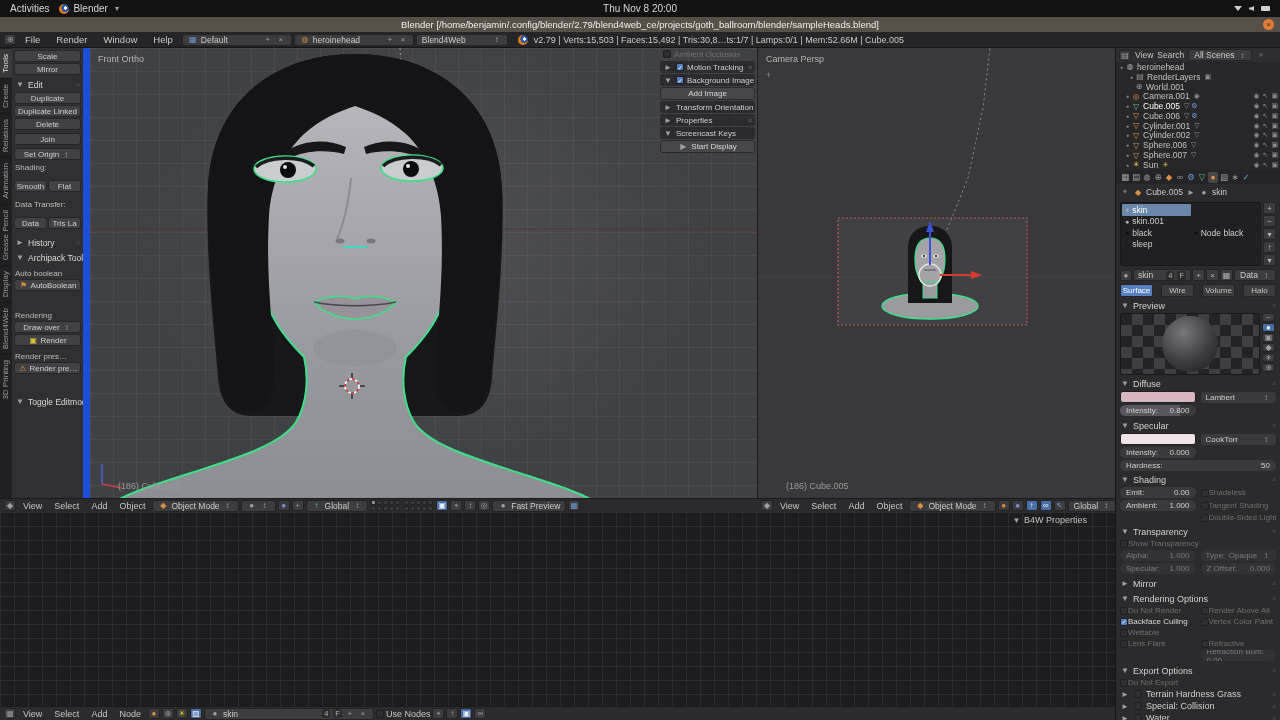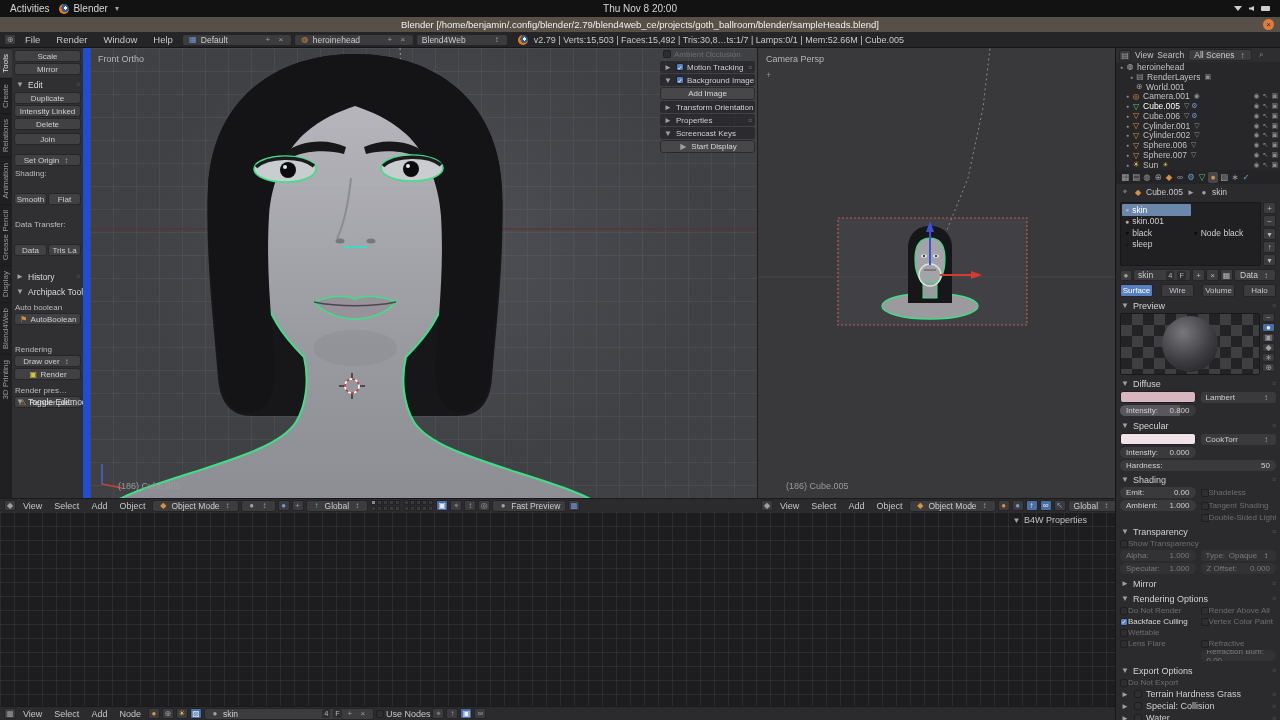--- a/index.html
+++ b/index.html
@@ -23,21 +23,21 @@
   .ic.or{color:#d89042}.ic.bl{color:#6f9ad6}.ic.gr{color:#57c579}.ic.yel{color:#d8c43c}
   
   #tooltabs{left:0;top:48px;width:12px;height:450px;background:#202022;display:flex;flex-direction:column;overflow:hidden}
   #tooltabs span{writing-mode:vertical-rl;transform:rotate(180deg);font-size:8px;color:#9a9a9a;padding:5px 1px;border-bottom:1px solid #191919;text-align:center;flex:0 0 auto}
   #tooltabs span.on{background:#39393b;color:#e2e2e2}
   #toolshelf{left:12px;top:48px;width:78px;height:450px;background:#303032;border-right:7px solid #1d4ed8;overflow:hidden;padding-top:1px}
   .tbtn{height:12px;background:#414144;border:1px solid #262628;border-radius:3px;color:#cfcfcf;font-size:8px;display:flex;align-items:center;justify-content:center;margin:1px 2px;gap:2px;white-space:nowrap;overflow:hidden}
   .tlab{font-size:8px;color:#bdbdbd;margin:3px 3px 1px;white-space:nowrap}
   .thdr{font-size:8.5px;color:#dadada;margin:4px 3px 2px;display:flex;gap:3px;align-items:center;white-space:nowrap}
   .thdr .grip{margin-left:auto;color:#555;font-size:7px}
-  .pair{display:flex;margin:15px 2px;gap:1px}.pair .tbtn{flex:1;margin:0}
+  .pair{display:flex;margin:8px 2px;gap:1px}.pair .tbtn{flex:1;margin:0}
   
   #vpL{left:90px;top:48px;width:667px;height:450px;background-color:#404145;
     background-image:radial-gradient(ellipse at 50% 45%,rgba(150,150,158,.18),rgba(0,0,0,0) 62%),
       linear-gradient(rgba(90,90,96,.35) 1px,rgba(0,0,0,0) 1px),linear-gradient(90deg,rgba(90,90,96,.35) 1px,rgba(0,0,0,0) 1px);
     background-size:auto,23px 23px,23px 23px;overflow:hidden}
   #vpR{left:757px;top:48px;width:358px;height:450px;background:#39393c;border-left:1px solid #1d1d1f;overflow:hidden}
   .vplabel{position:absolute;left:8px;top:6px;font-size:9px;color:#b5b5b5}
   .overlay{position:absolute;right:2px;top:0;width:95px;font-size:8px;color:#cfcfcf}
   .ovr{display:flex;align-items:center;gap:3px;height:12px;padding:0 3px;background:rgba(18,18,20,.45);margin-bottom:1px;border-radius:2px;white-space:nowrap;overflow:hidden}
   .ovr .grip{margin-left:auto;color:#6a6a6a;font-size:7px}
@@ -177,29 +177,29 @@
     </div>
   <div class="thdr">
       <span class="ic">▼</span>
       <span>Edit</span>
       <span class="grip">≡</span>
     </div>
   <div class="tbtn">
       <span>Duplicate</span>
     </div>
   <div class="tbtn">
-      <span>Intensity Linked</span>
+      <span>Duplicate Linked</span>
     </div>
   <div class="tbtn">
       <span>Delete</span>
     </div>
   <div class="tbtn" style="margin-top:3px">
       <span>Join</span>
     </div>
-  <div class="tbtn" style="margin-top:9px">
+  <div class="tbtn" style="margin-top:3px">
       <span>Set Origin</span>
       <span class="ic">↕</span>
     </div>
   <div class="tlab">Shading:</div>
   <div class="pair">
     <div class="tbtn">
         <span>Smooth</span>
       </div>
     <div class="tbtn">
         <span>Flat</span>

